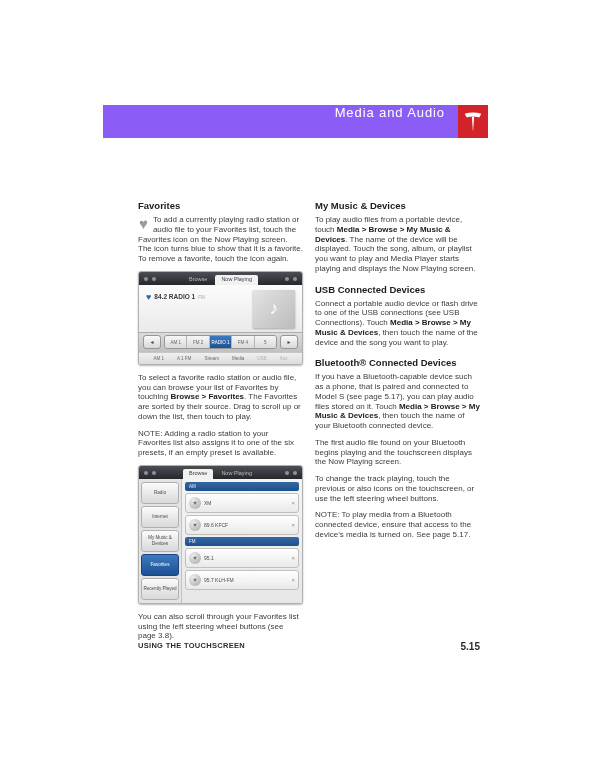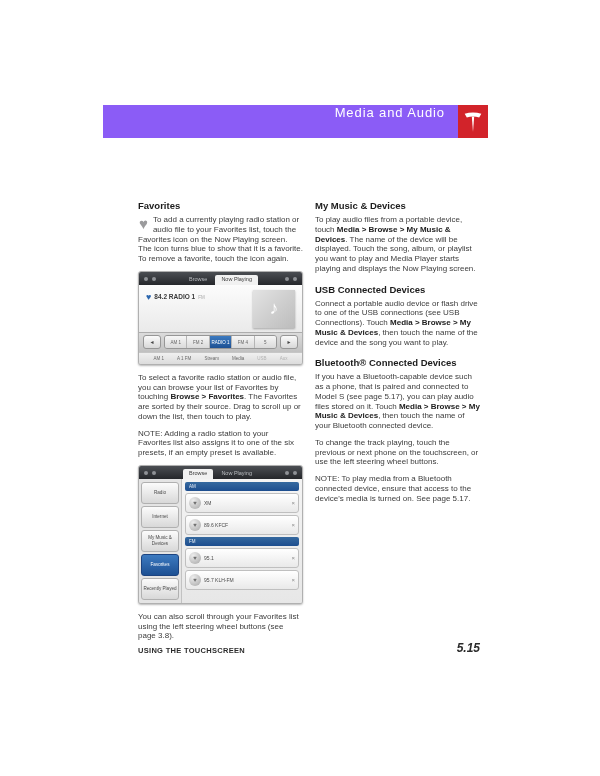--- a/index.html
+++ b/index.html
@@ -71,23 +71,23 @@
   .list-row{height:18px;border:1px solid #bfbfbf;border-radius:3px;
             background:linear-gradient(#ffffff,#e9e9e9);display:flex;align-items:center;gap:3px;padding:0 3px;}
   .row-badge{width:12px;height:12px;border-radius:50%;flex:0 0 12px;
              background:radial-gradient(circle at 35% 30%,#ededed,#a6a6a6);
              color:#6f6f6f;font-size:6px;display:flex;align-items:center;justify-content:center;}
   .row-name{flex:1;font-size:5px;color:#4a4a4a;}
   .row-close{font-size:6px;color:#8b8b8b;}
 
   
   .footer{position:absolute;left:138px;top:641px;width:342px;display:flex;
-          justify-content:space-between;align-items:flex-end;}
+          justify-content:space-between;align-items:flex-start;}
   .footer .f-left{font-size:7.5px;font-weight:bold;letter-spacing:.3px;color:#2c2c2c;}
-  .footer .f-page{font-size:12px;font-weight:bold;color:#2c2c2c;font-style:italic;}
+  .footer .f-page{font-size:10px;font-weight:bold;color:#2c2c2c;}
 </style>
 </head>
 <body>
 
 <div class="page">
 
   <div class="header">
     <div class="header-bar">
       <span class="header-title">Media and Audio</span>
     </div>
@@ -203,21 +203,22 @@
 
   <div class="col col-right">
     <div class="h">My Music &amp; Devices</div>
     <p class="p"><span>To play audio files from a portable device, touch </span><b>Media &gt; Browse &gt; My Music &amp; Devices</b><span>. The name of the device will be displayed. Touch the song, album, or playlist you want to play and Media Player starts playing and displays the Now Playing screen.</span></p>
 
     <div class="h mt">USB Connected Devices</div>
     <p class="p"><span>Connect a portable audio device or flash drive to one of the USB connections (see USB Connections). Touch </span><b>Media &gt; Browse &gt; My Music &amp; Devices</b><span>, then touch the name of the device and the song you want to play.</span></p>
 
     <div class="h mt">Bluetooth® Connected Devices</div>
     <p class="p"><span>If you have a Bluetooth-capable device such as a phone, that is paired and connected to Model S (see page 5.17), you can play audio files stored on it. Touch </span><b>Media &gt; Browse &gt; My Music &amp; Devices</b><span>, then touch the name of your Bluetooth connected device.</span></p>
-    <p class="p">To change the track playing, touch the previous or next phone on the touchscreen, or use the left steering wheel buttons.</p>
+    <p class="p">The first audio file found on your Bluetooth begins playing and the touchscreen displays the Now Playing screen.</p>
+    <p class="p">To change the track playing, touch the previous or also icons on the touchscreen, or use the left steering wheel buttons.</p>
     <p class="p">NOTE: To play media from a Bluetooth connected device, ensure that access to the device's media is turned on. See page 5.17.</p>
   </div>
 
   <div class="footer">
     <span class="f-left">USING THE TOUCHSCREEN</span>
     <span class="f-page">5.15</span>
   </div>
 
 </div>
 

